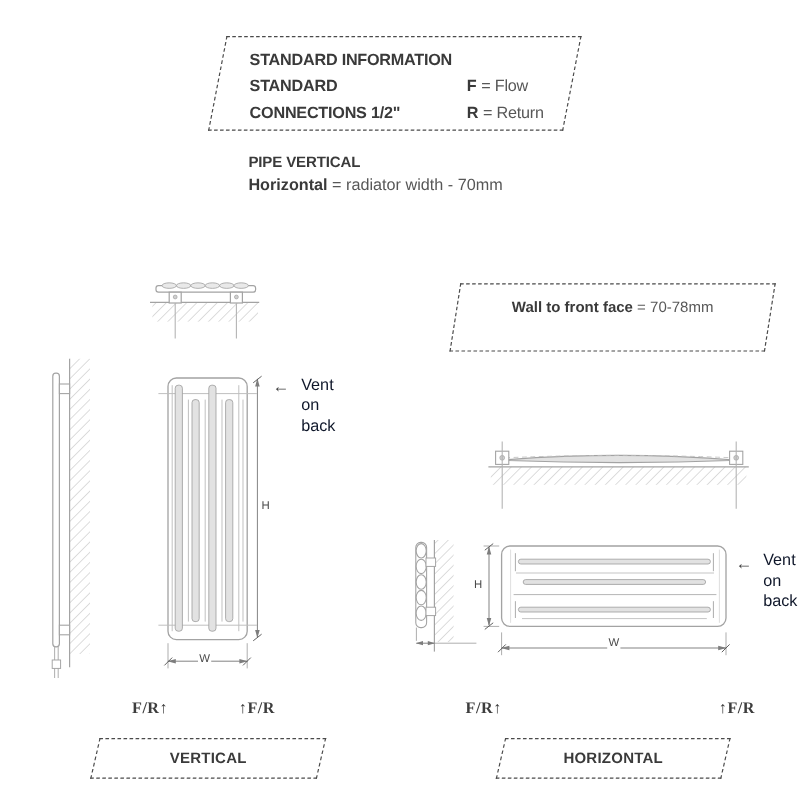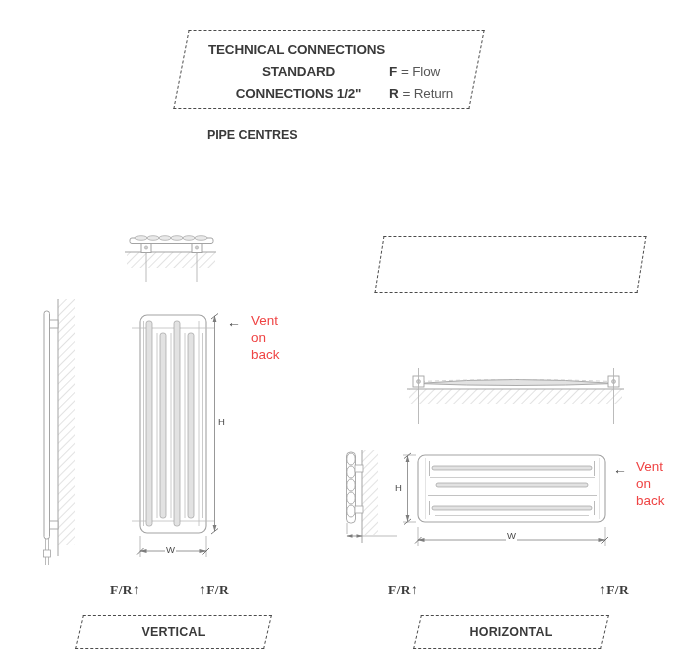--- a/index.html
+++ b/index.html
@@ -9,39 +9,39 @@
   
   .pgram-wrap{position:absolute;}
   .pgram-border{position:absolute;inset:0;border:1.4px dashed #4a4a4a;}
   .skew-a{transform:skewX(-11deg);}
   .skew-b{transform:skewX(-9deg);}
   .skew-c{transform:skewX(-13deg);}
   .pgram-content{position:relative;z-index:2;}
   
   .tech-content{padding:9px 0 0 27px;font-size:13.5px;letter-spacing:-0.2px;}
   .tech-title{font-weight:bold;line-height:22px;color:#3a3a3a;}
-  .tech-row{display:flex;line-height:22px;text-align:center;}
+  .tech-row{display:flex;line-height:22px;}
   .tech-row .left{font-weight:bold;width:181px;color:#3a3a3a;}
   .tech-row .key{font-weight:bold;color:#3a3a3a;margin-right:4px;}
   .tech-row .val{color:#575757;}
   
   .pipe-centres{left:207px;top:127px;font-size:13.5px;}
   .pipe-heading{font-weight:bold;font-size:12.5px;line-height:17px;color:#3a3a3a;letter-spacing:-0.1px;}
   .pipe-line{line-height:20.5px;color:#575757;}
   .pipe-line .lbl{font-weight:bold;color:#3a3a3a;}
   
   .wall-content{padding-top:11px;text-align:center;font-size:12.5px;}
   .wall-line{line-height:19.5px;color:#575757;}
   .wall-line .lbl{font-weight:bold;color:#3a3a3a;}
   
   .caption{text-align:center;font-weight:bold;font-size:12.5px;letter-spacing:0.2px;color:#3a3a3a;}
   
   .fr-label{font-size:13.5px;font-weight:bold;color:#3d3d3d;letter-spacing:0.4px;white-space:nowrap;font-family:Liberation Serif, serif;}
   .dim-label{font-size:9.5px;color:#4a4a4a;background:#ffffff;padding:0 1px;line-height:10px;}
-  .vent{font-size:13.5px;color:#ef4444;line-height:17px;}
+  .vent{font-size:13.5px;color:#0f172a;line-height:17px;}
   .vent-arrow{font-size:14px;color:#3f3f3f;}
   svg{position:absolute;left:0;top:0;}
 </style>
 </head>
 <body>
 
 <svg width="675" height="670" viewBox="0 0 675 670">
   <defs>
     <pattern id="hatch" width="6" height="6" patternUnits="userSpaceOnUse" patternTransform="rotate(45)">
       <line x1="0" y1="0" x2="0" y2="6" stroke="#c6c6c6" stroke-width="1"></line>
@@ -185,41 +185,49 @@
     <polygon points="424.5,538.1 424.5,541.9 417.5,540" stroke="none"></polygon>
     <polygon points="598.5,538.1 598.5,541.9 605.5,540" stroke="none"></polygon>
     <line x1="415" y1="543.5" x2="421.5" y2="537" stroke="#5a5a5a"></line>
     <line x1="601.5" y1="543.5" x2="608" y2="537" stroke="#5a5a5a"></line>
   </g>
 </svg>
 
 <div class="pgram-wrap" style="left:181px;top:30px;width:296px;height:79px;">
   <div class="pgram-border skew-a"></div>
   <div class="pgram-content tech-content">
-    <div class="tech-title">TECHNICAL CONNECTIONS</div>
+    <div class="tech-title">STANDARD INFORMATION</div>
     <div class="tech-row">
       <span class="left">STANDARD</span>
       <span class="key">F</span>
       <span class="val">= Flow</span>
     </div>
     <div class="tech-row">
       <span class="left">CONNECTIONS 1/2"</span>
       <span class="key">R</span>
       <span class="val">= Return</span>
     </div>
   </div>
 </div>
 
 <div class="abs pipe-centres">
-  <div class="pipe-heading">PIPE CENTRES</div>
+  <div class="pipe-heading">PIPE VERTICAL</div>
+  <div class="pipe-line">
+    <span class="lbl">Horizontal</span>
+    <span>= radiator width - 70mm</span>
+  </div>
 </div>
 
 <div class="pgram-wrap" style="left:379px;top:236px;width:263px;height:57px;">
   <div class="pgram-border skew-b"></div>
   <div class="pgram-content wall-content">
+    <div class="wall-line">
+      <span class="lbl">Wall to front face</span>
+      <span>= 70-78mm</span>
+    </div>
   </div>
 </div>
 
 <div class="abs vent-arrow" style="left:227px;top:314px;">←</div>
 <div class="abs vent" style="left:251px;top:312px;">
   <div>Vent</div>
   <div>on</div>
   <div>back</div>
 </div>
 <div class="abs dim-label" style="left:217px;top:417px;">H</div>

